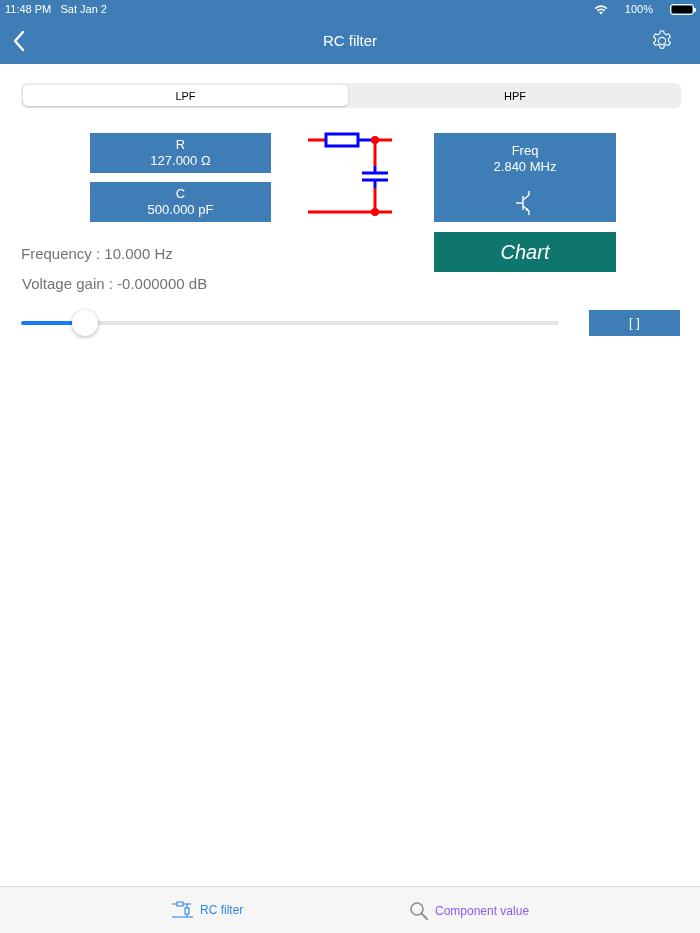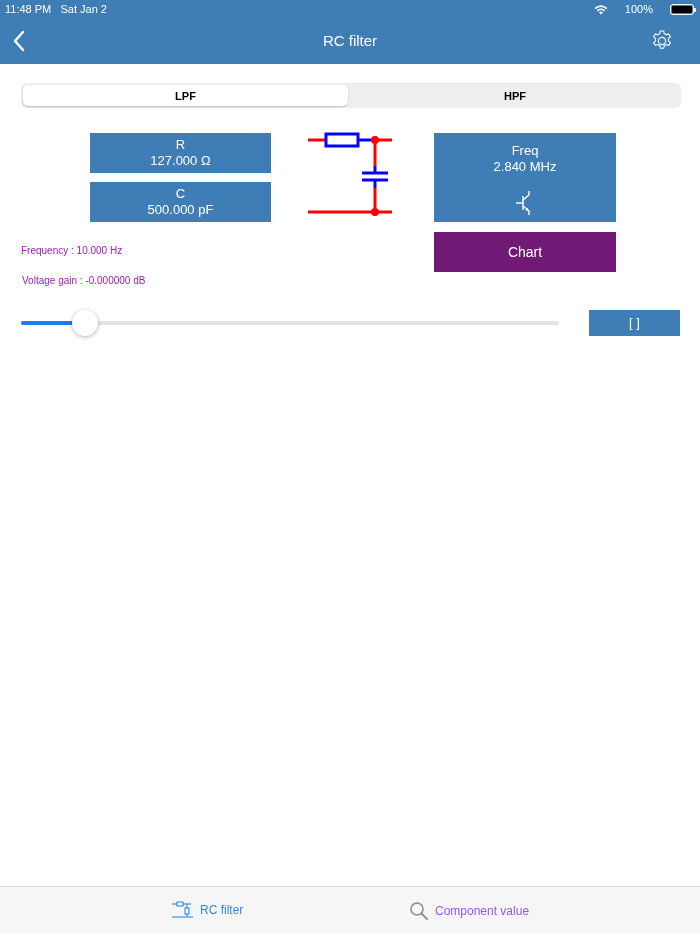--- a/index.html
+++ b/index.html
@@ -12,28 +12,28 @@
   .status .right { position: absolute; right: 6px; top: 3px; display: flex; align-items: center; gap: 17px; }
   .battery { width: 24px; height: 11px; border: 1px solid #fff; border-radius: 3px; padding: 1px; position: relative; }
   .battery .fill { width: 100%; height: 100%; background: #000; border-radius: 1px; }
   .battery:after { content: ""; position: absolute; right: -3px; top: 3px; width: 2px; height: 4px; background: #fff; border-radius: 0 1px 1px 0; }
 
   .nav-title { position: absolute; left: 0; right: 0; top: 32px; text-align: center; font-size: 15px; color: #fff; }
   .back { position: absolute; left: 8px; top: 28px; width: 24px; height: 26px; cursor: pointer; }
   .gear { position: absolute; right: 26px; top: 29px; width: 24px; height: 24px; cursor: pointer; }
 
   .segment { position: absolute; left: 21px; top: 83px; width: 660px; height: 25px; background: #eeeeee; border-radius: 6px; }
-  .seg { position: absolute; top: 2px; height: 21px; font-size: 11px; font-weight: bold; color: #000; display: flex; align-items: center; justify-content: center; cursor: pointer; }
+  .seg { position: absolute; top: 2px; height: 21px; font-size: 11px; font-weight: normal; color: #000; display: flex; align-items: center; justify-content: center; cursor: pointer; }
   .seg.active { left: 2px; width: 325px; background: #fff; border-radius: 5px; box-shadow: 0 1px 2px rgba(0,0,0,0.2); }
   .seg.inactive { left: 330px; width: 328px; }
 
   .btn { position: absolute; background: #3f7db6; color: #fff; text-align: center; font-size: 13px; cursor: pointer; display: flex; flex-direction: column; align-items: center; justify-content: center; line-height: 16px; }
-  .btn.chart { background: #701a75; font-size: 14px; }
+  .btn.chart { background: #0f766e; font-size: 20px; font-style: italic; }
 
-  .label { position: absolute; font-size: 10px; color: #a21caf; }
+  .label { position: absolute; font-size: 15px; color: #737373; }
 
   .slider { position: absolute; left: 21px; top: 310px; width: 538px; height: 26px; cursor: pointer; }
   .slider .track { position: absolute; left: 0; top: 11px; width: 538px; height: 4px; background: #e4e4e4; border-radius: 2px; }
   .slider .fill { position: absolute; left: 0; top: 11px; width: 64px; height: 4px; background: #1a7cf5; border-radius: 2px; }
   .slider .thumb { position: absolute; left: 51px; top: 0; width: 26px; height: 26px; background: #fff; border-radius: 50%; box-shadow: 0 1px 4px rgba(0,0,0,0.3); }
 
   .tabbar { position: absolute; left: 0; bottom: 0; width: 700px; height: 47px; background: #f6f6f6; border-top: 1px solid #dcdcdc; }
   .tab { position: absolute; top: 14px; display: flex; align-items: center; gap: 6px; font-size: 12px; cursor: pointer; }
   .tab.active { left: 172px; color: #2f86e8; }
   .tab.inactive { left: 409px; color: #8b5cf6; }

